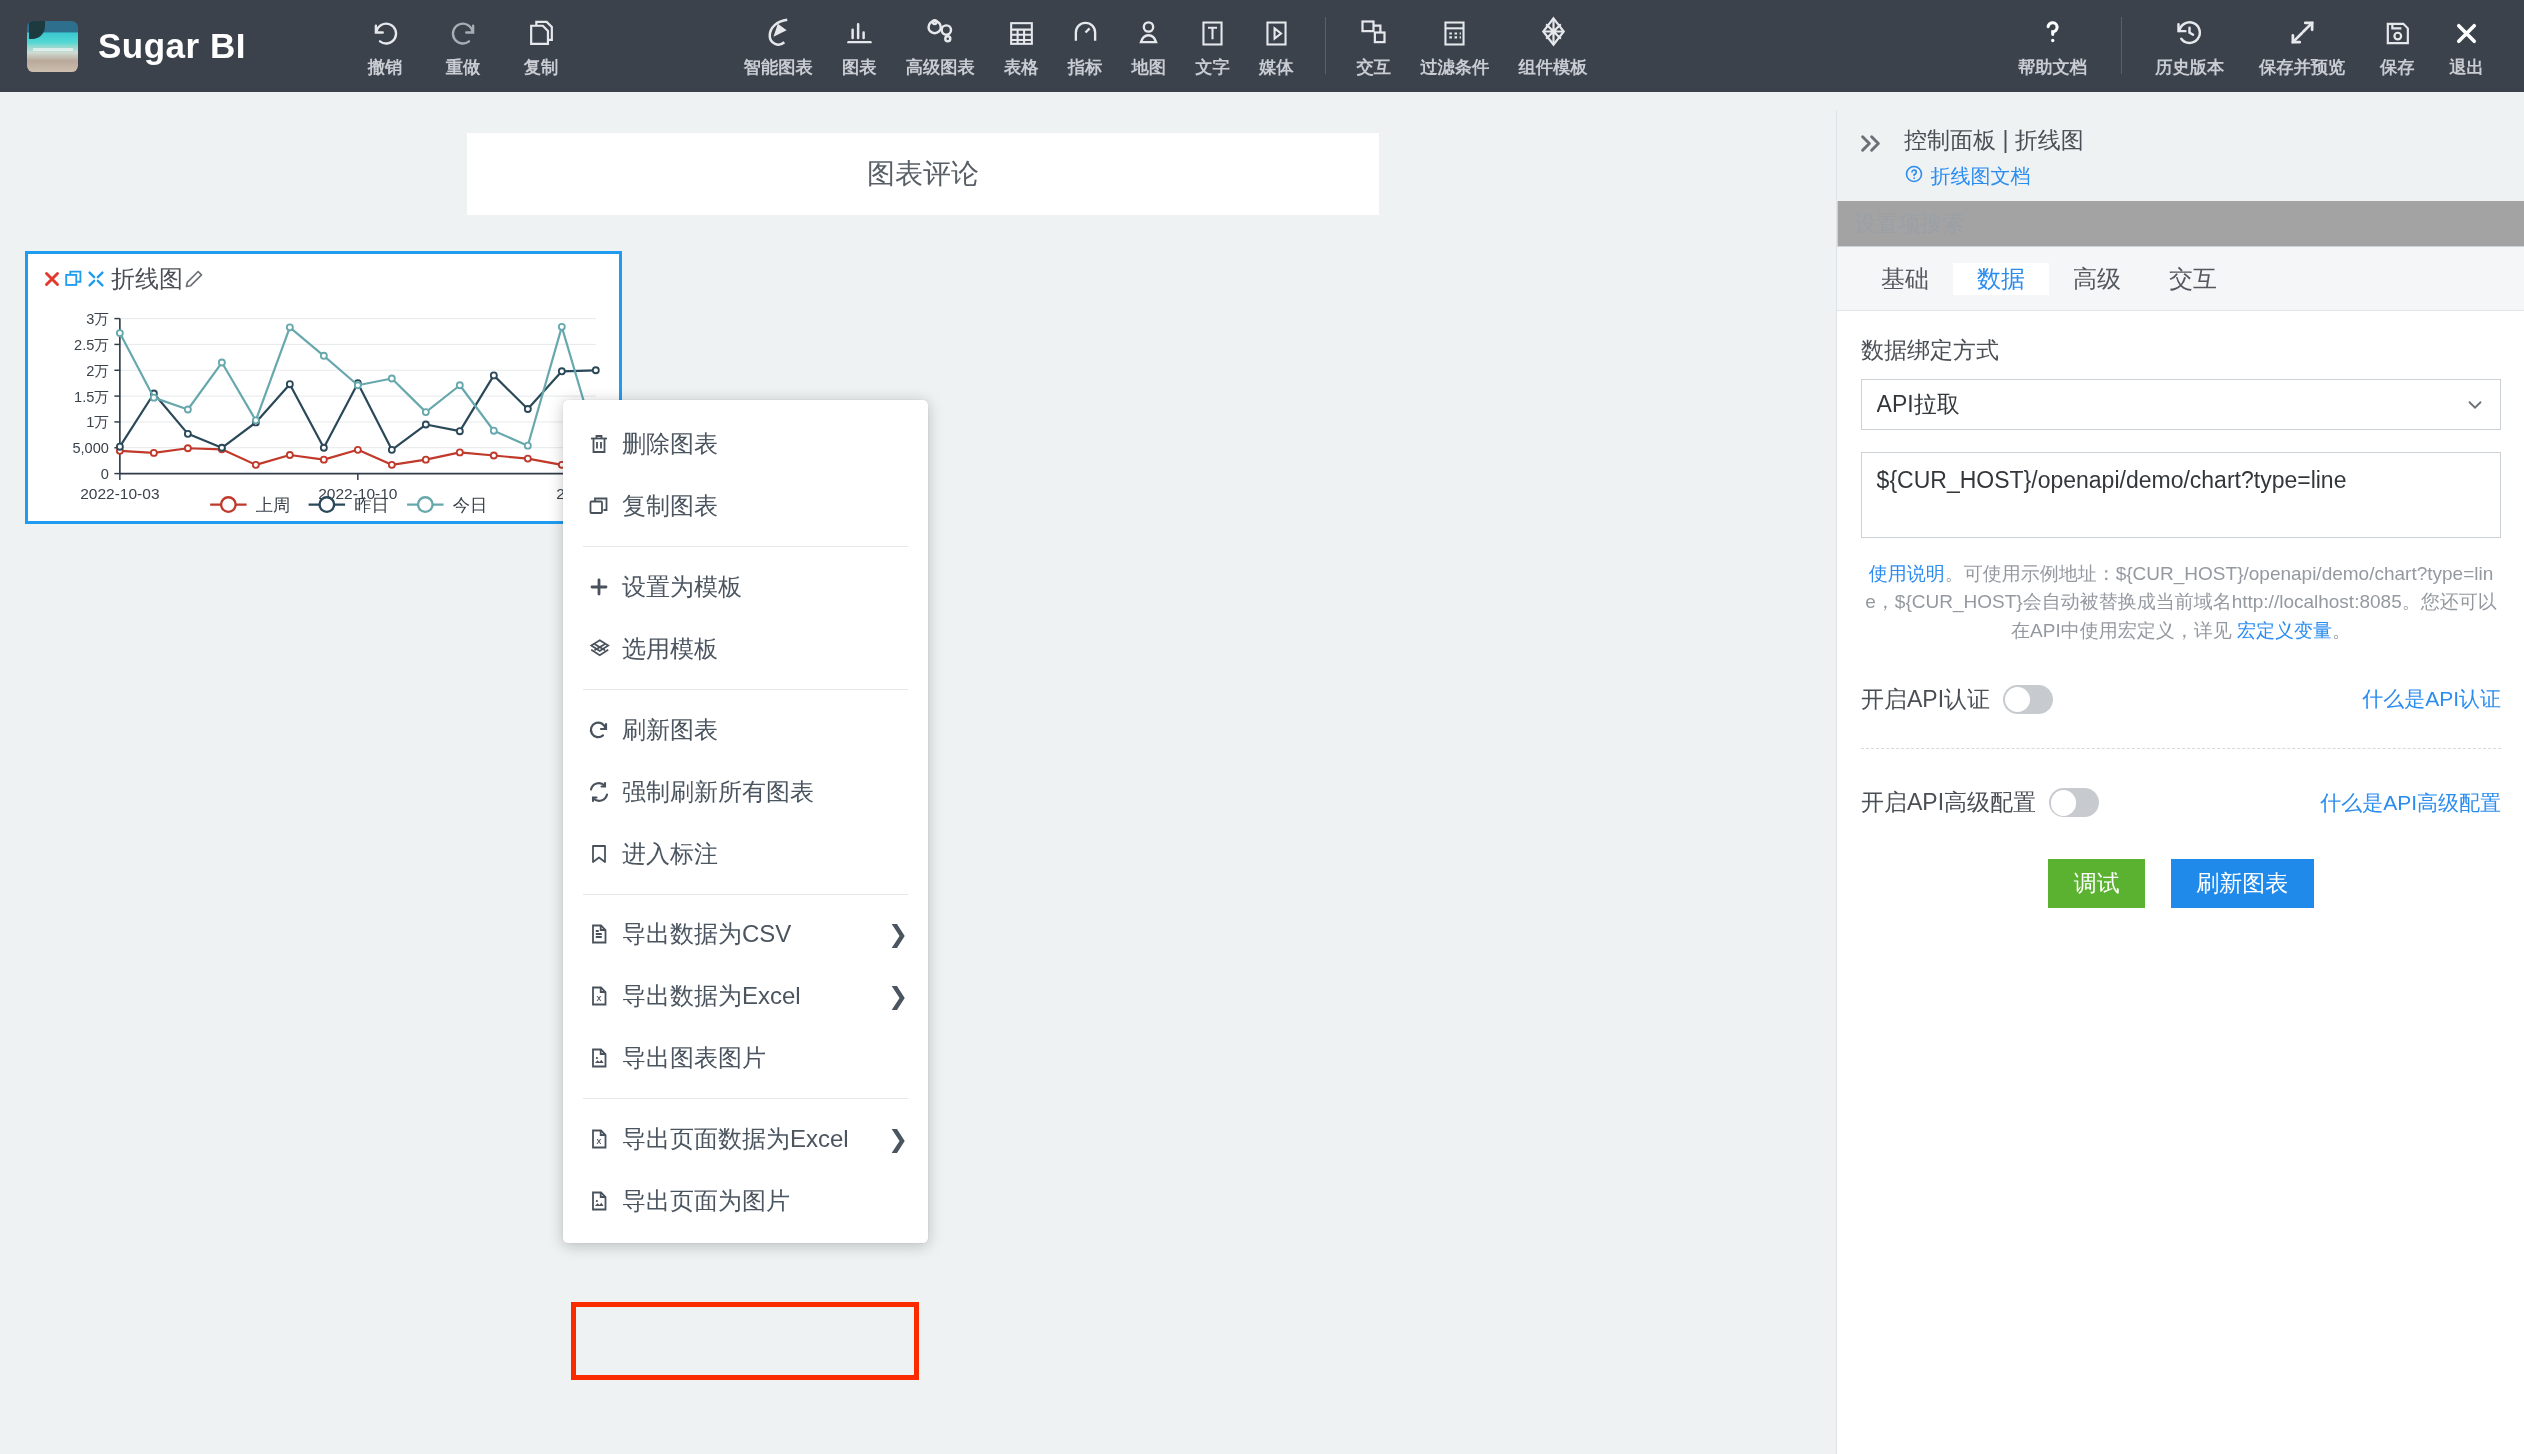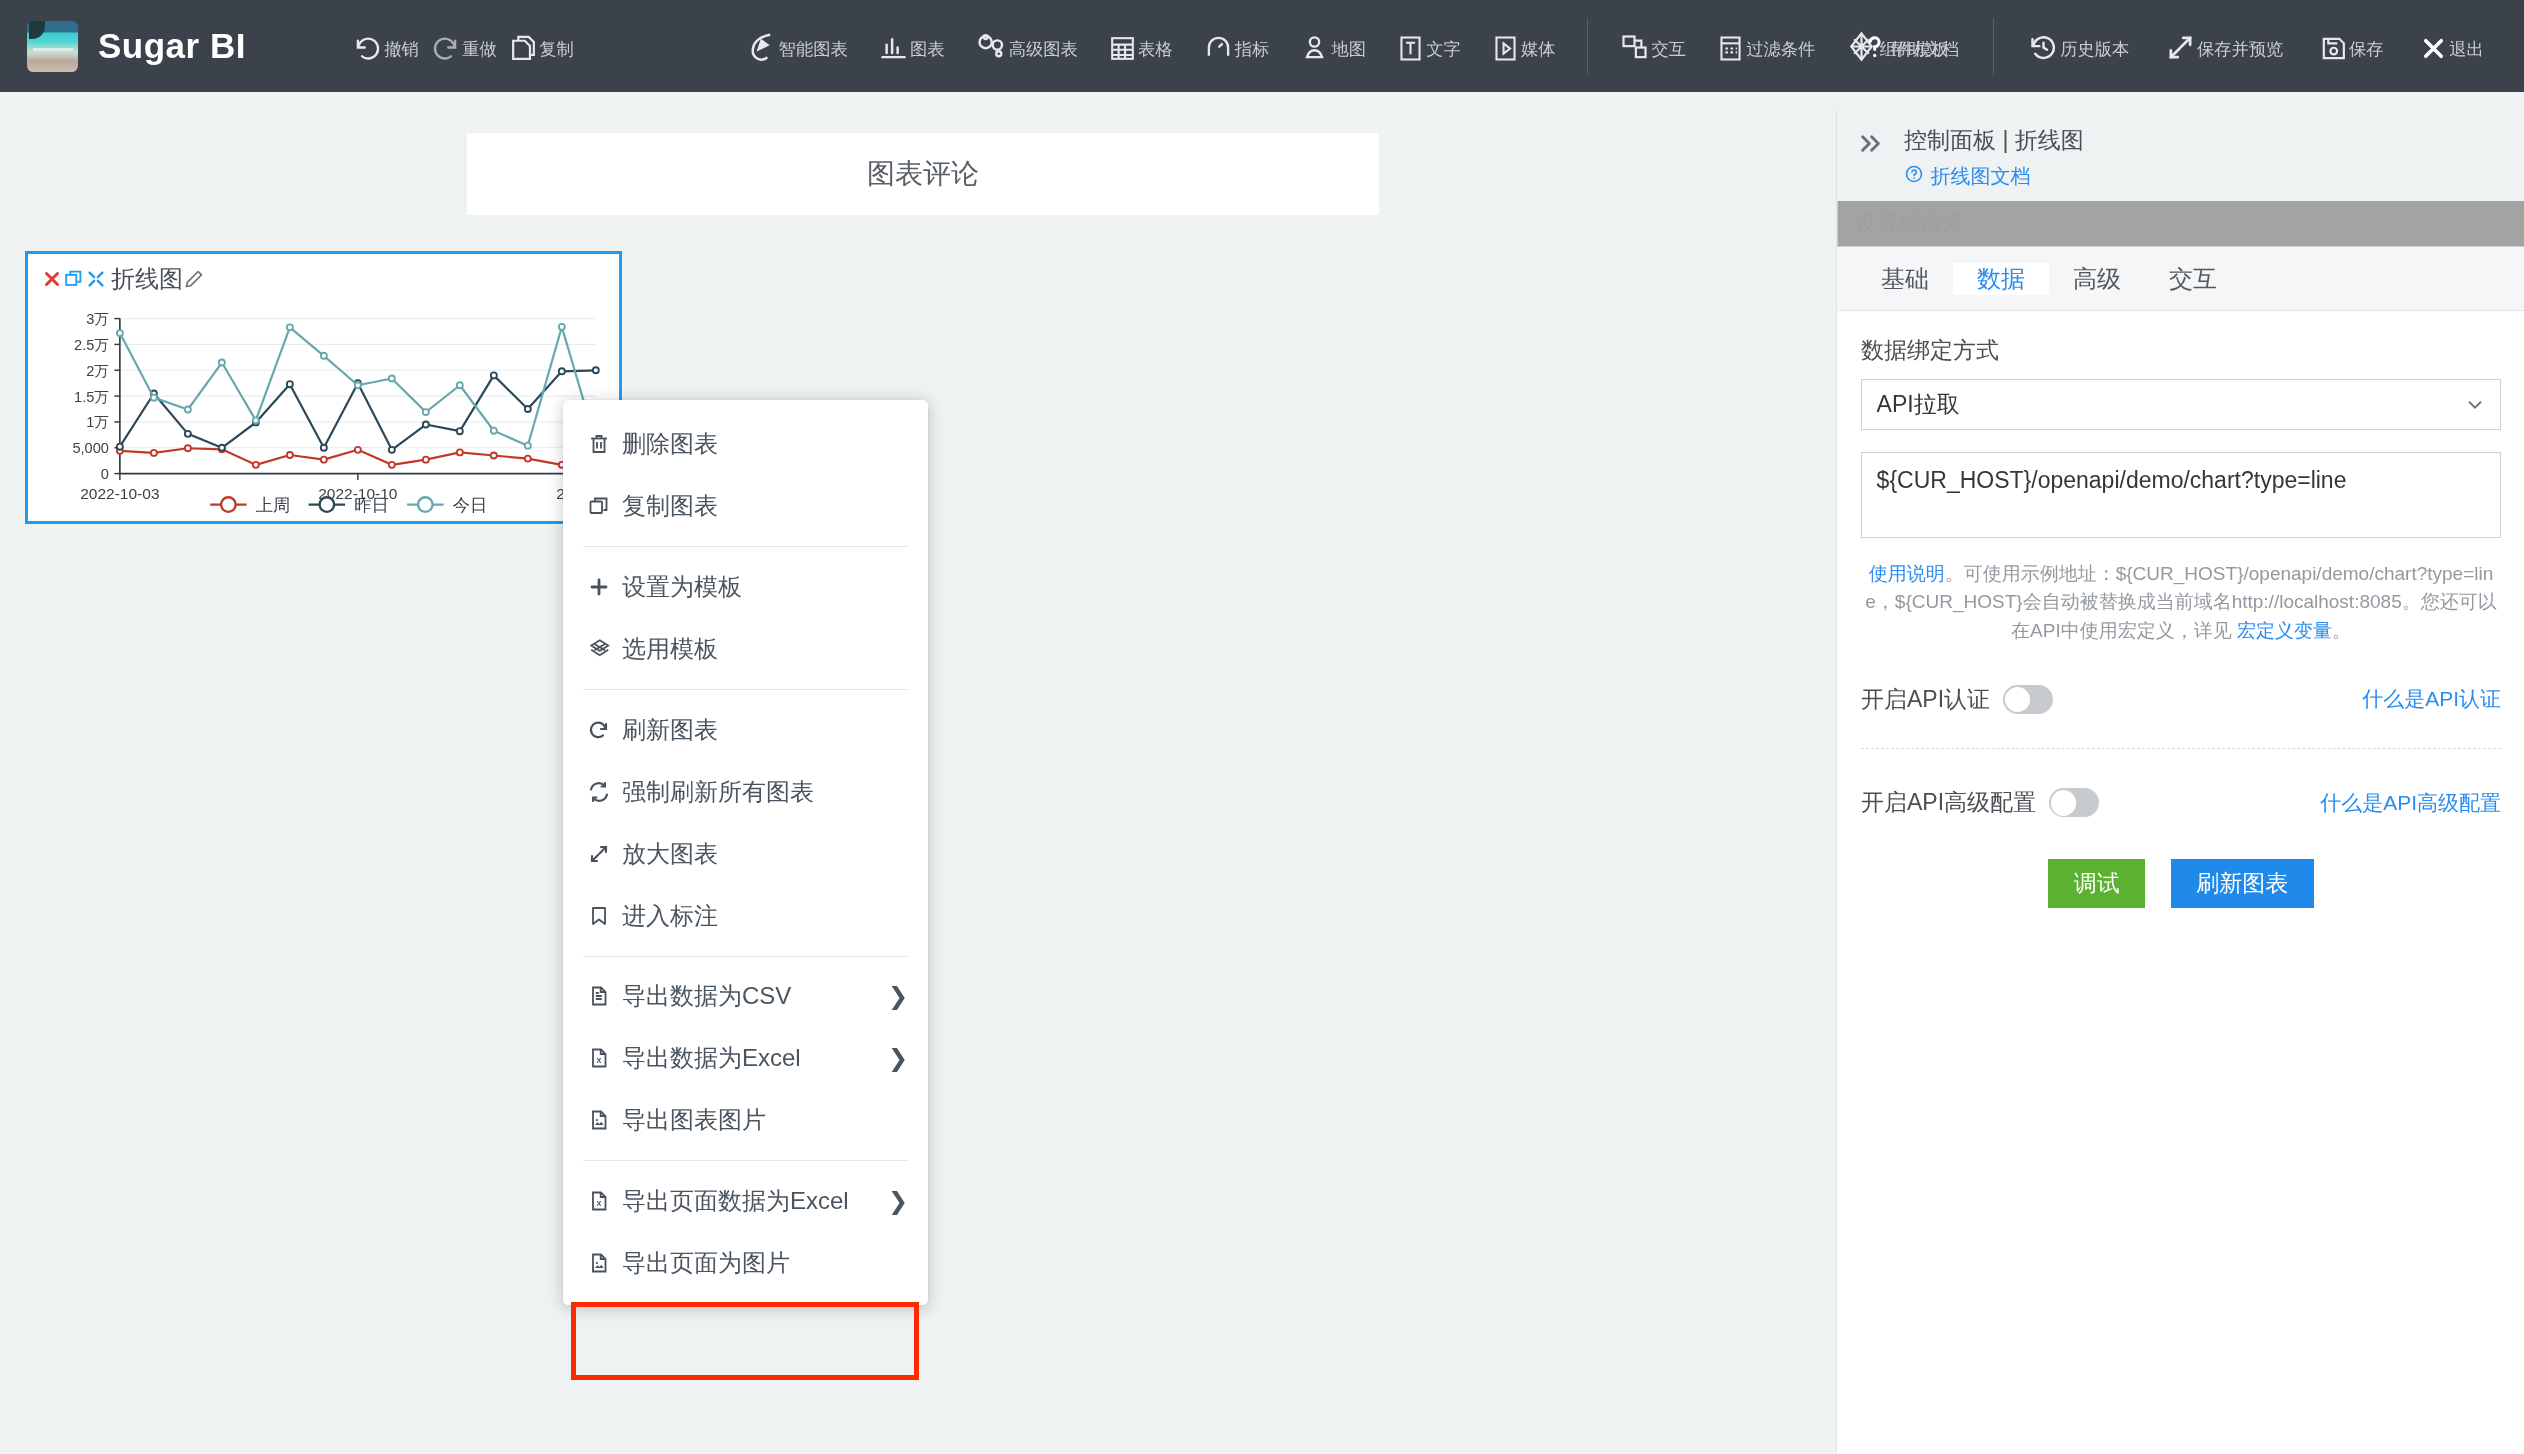--- a/index.html
+++ b/index.html
@@ -28,22 +28,22 @@
     background:#1d3b3f; border-bottom-right-radius:12.8px;
   }
   #logo::after{
     content:""; position:absolute; left:5.5px; top:27px; width:40px; height:3.6px;
     background:rgba(255,255,255,.55);
   }
   #brandname { color:#fff; font-size:35px; font-weight:bold; margin-left:20px; letter-spacing:0.5px; }
 
   .tgroup { display:flex; align-items:center; }
   .titem {
-    display:flex; align-items:center; justify-content:center;
-    color:#d8dbe0; width:78px; cursor:pointer; user-select:none;
+    display:flex; flex-direction:column; align-items:center; justify-content:center;
+    color:#d8dbe0; width:78px; cursor:pointer; user-select:none;font-weight:bold;
   }
   .titem .ic { height:36px; display:flex; align-items:flex-end; justify-content:center; }
   .titem .lb { font-size:17.3px; margin-top:6.4px; color:#c9ccd2; white-space:nowrap; }
   .titem svg { display:block; }
   .tsep { width:0.9px; height:57px; background:#5a6069; margin:0 16.4px; }
 
   #grp-left { margin-left:36px; }
   #grp-center { position:absolute; left:729px; }
   #grp-right { position:absolute; right:24px; }
   #grp-right .titem { width:auto; padding:0 17.3px; }
@@ -548,31 +548,20 @@
               <path d="M4 9.5a8 8 0 0 1 13.5-4"></path>
               <path d="M18 3v3.5h-3.5"></path>
               <path d="M20 14.5a8 8 0 0 1-13.5 4"></path>
               <path d="M6 21v-3.5h3.5"></path>
             </svg>
           </span>
           <span class="mtx">强制刷新所有图表</span>
         </div>
         <div class="mi">
           <span class="mic">
-            <svg width="24" height="24" viewBox="0 0 24 24" fill="none" stroke="#49525c" stroke-width="2.1" stroke-linecap="round">
-              <path d="M14 5h5v5"></path>
-              <path d="M19 5l-6.5 6.5"></path>
-              <path d="M10 19H5v-5"></path>
-              <path d="M5 19l6.5-6.5"></path>
-            </svg>
-          </span>
-          <span class="mtx">放大图表</span>
-        </div>
-        <div class="mi">
-          <span class="mic">
             <svg width="24" height="24" viewBox="0 0 24 24" fill="none" stroke="#49525c" stroke-width="1.8" stroke-linejoin="round">
               <path d="M6 4h12v16l-6-4.5L6 20z"></path>
             </svg>
           </span>
           <span class="mtx">进入标注</span>
         </div>
         <div class="mdiv"></div>
         <div class="mi">
           <span class="mic">
             <svg width="24" height="24" viewBox="0 0 24 24" fill="none" stroke="#49525c" stroke-width="1.8">

